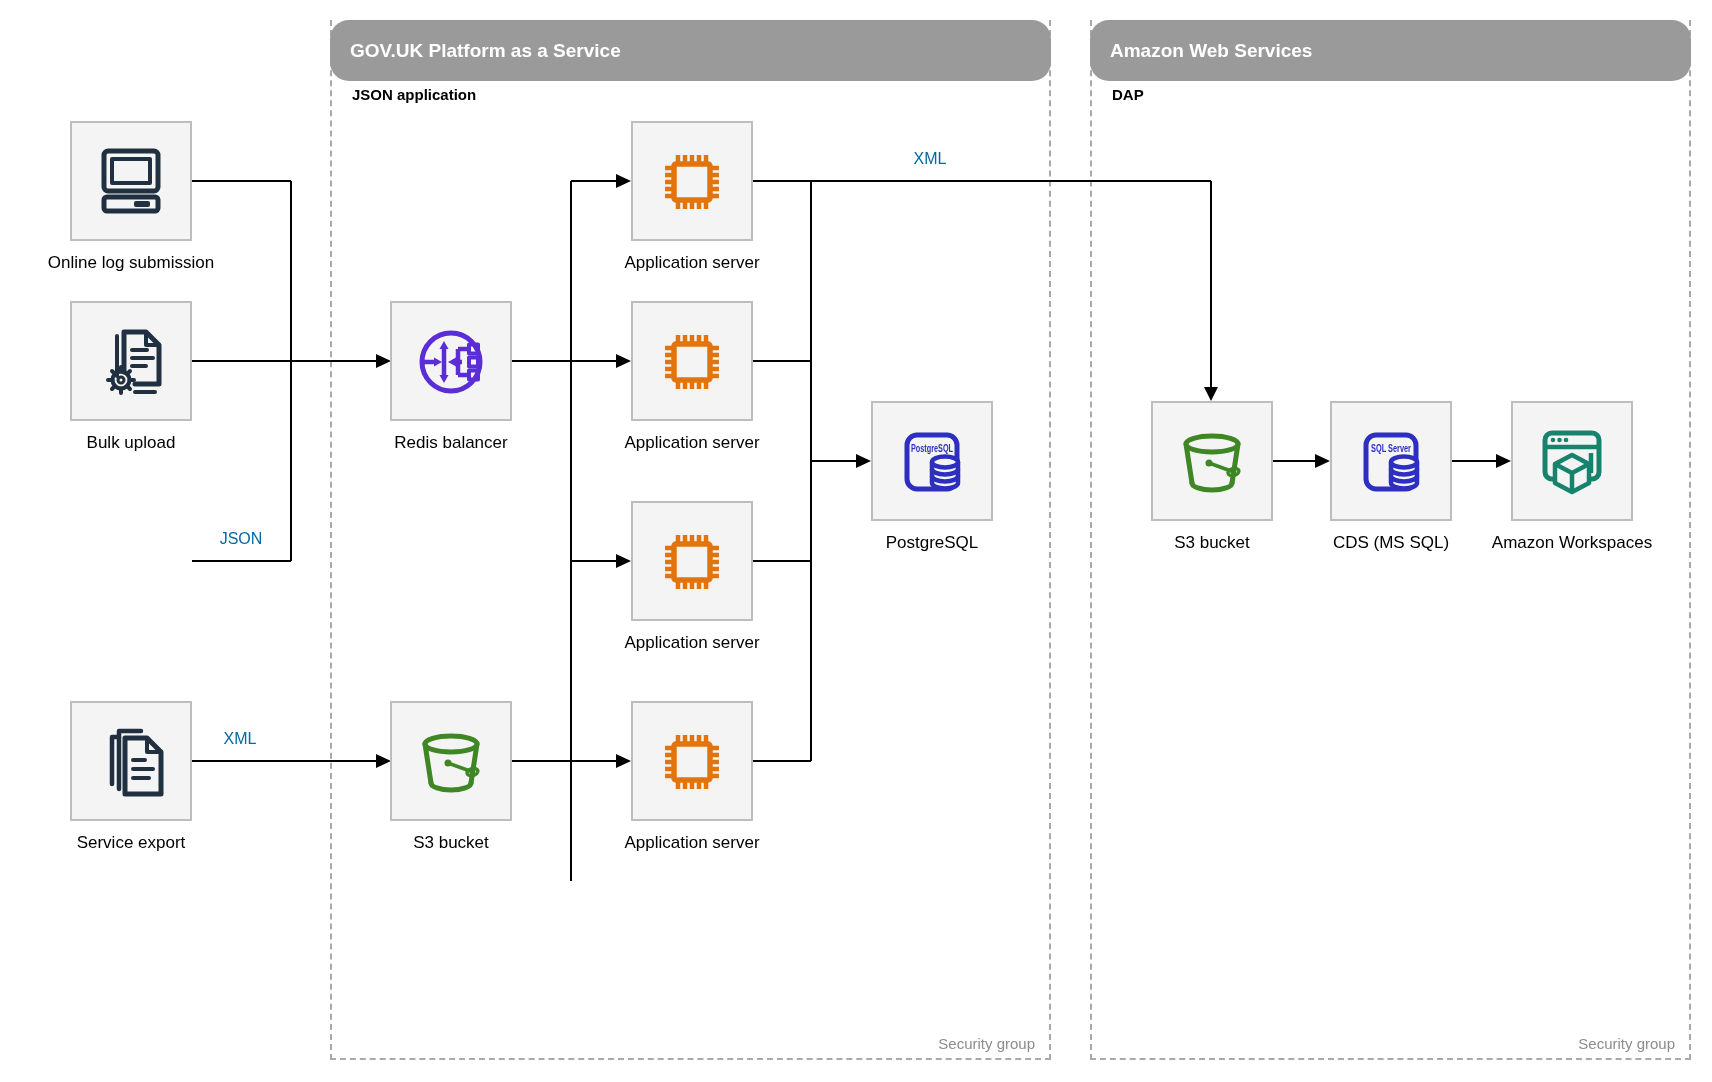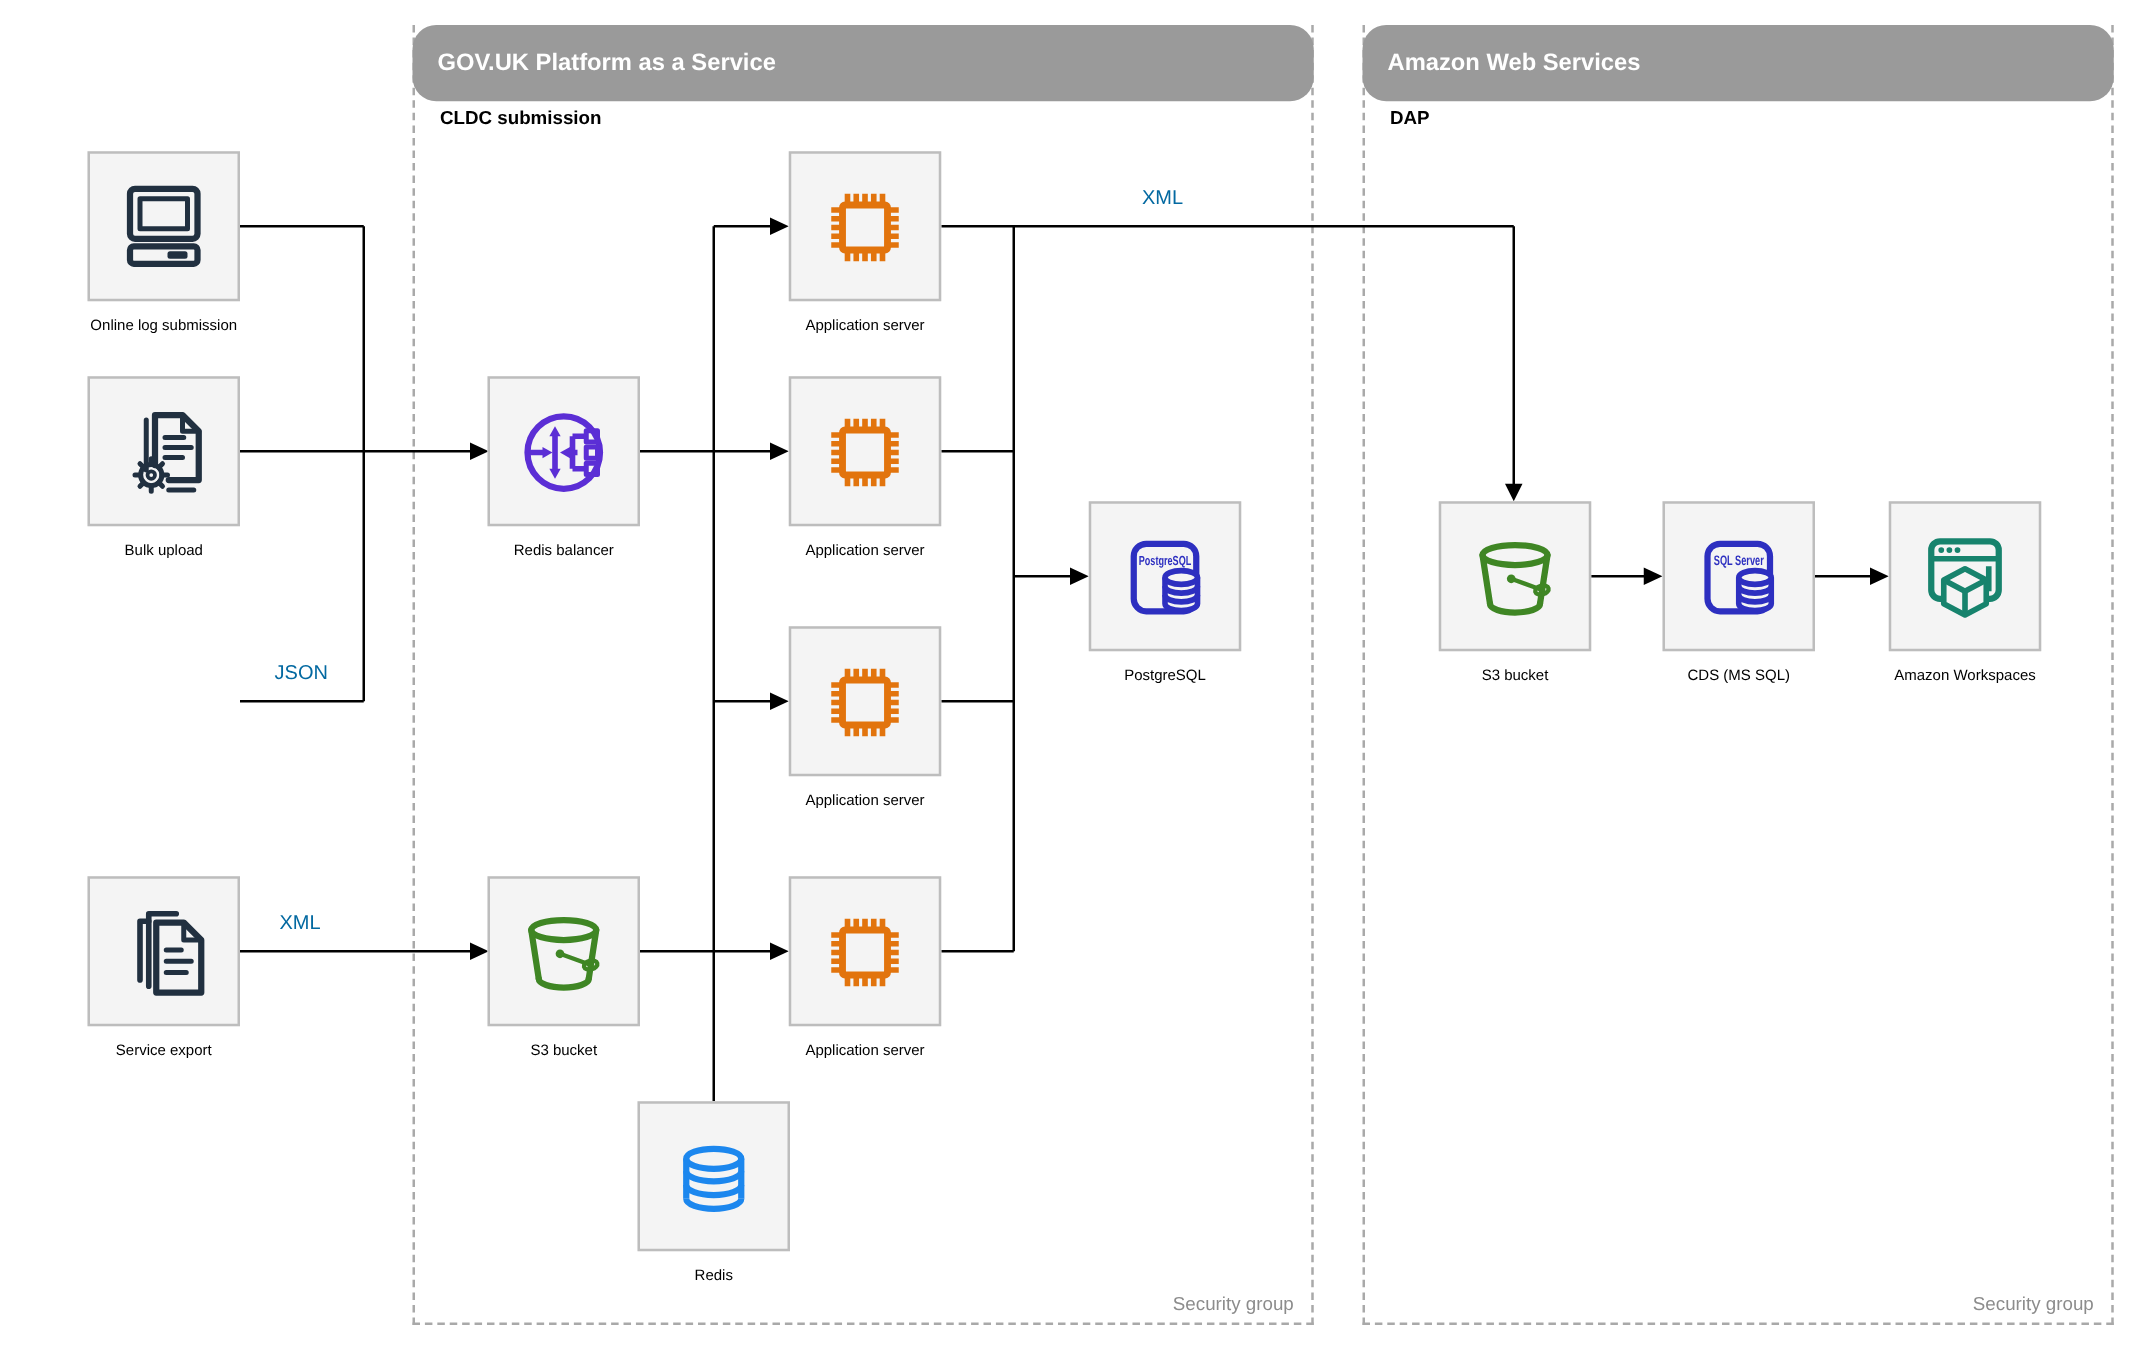--- a/index.html
+++ b/index.html
@@ -14,32 +14,32 @@
   .panel-footer{position:absolute;bottom:6px;right:14px;font-size:15px;color:#8c8c8c;margin-top:27px;}
 
   
   svg.edges{position:absolute;left:0;top:0;z-index:2;pointer-events:none;}
 
   
   .node{position:absolute;width:122px;z-index:3;}
   .box{width:122px;height:120px;box-sizing:border-box;background:#f4f4f4;border:2px solid #bdbdbd;}
   .icon{display:block;margin:19px auto 0 auto;}
   .nlabel{position:absolute;top:132px;left:50%;transform:translateX(-50%);
-    white-space:nowrap;font-size:12px;color:#000;text-align:right;}
+    white-space:nowrap;font-size:17px;color:#000;text-align:right;}
 
   .elabel{position:absolute;transform:translateX(-50%);font-size:16px;color:#0369a1;z-index:3;white-space:nowrap;}
 </style>
 </head>
 <body>
 
 <div class="canvas">
 
   <section class="panel" style="left:330px;top:20px;width:721px;height:1040px;">
     <div class="panel-header">GOV.UK Platform as a Service</div>
-    <div class="panel-sublabel">CLDC submission</div>
+    <div class="panel-sublabel">JSON application</div>
     <div class="panel-footer">Security group</div>
   </section>
 
   <section class="panel" style="left:1090px;top:20px;width:601px;height:1040px;">
     <div class="panel-header">Amazon Web Services</div>
     <div class="panel-sublabel">DAP</div>
     <div class="panel-footer">Security group</div>
   </section>
 
   <svg class="edges" width="1712" height="1082">
@@ -212,32 +212,20 @@
           <path d="M20 61 a20 7 0 0 0 40 0" stroke-width="5"></path>
           <path d="M37 41 L59 49" stroke-width="3.5"></path>
           <ellipse cx="61.5" cy="50" rx="5.5" ry="3.5" transform="rotate(-15 61.5 50)" stroke-width="3.5"></ellipse>
         </g>
         <circle cx="37" cy="41" r="3.5" fill="#3f8624"></circle>
       </svg>
     </div>
     <div class="nlabel">S3 bucket</div>
   </div>
 
-  <div class="node" style="left:510px;top:881px">
-    <div class="box">
-      <svg class="icon" width="80" height="80" viewBox="0 0 80 80">
-        <g stroke="#1c87ee" fill="none" stroke-width="5">
-          <ellipse cx="40" cy="25" rx="22" ry="8"></ellipse>
-          <path d="M18 25 V57 M62 25 V57"></path>
-          <path d="M18 35 a22 8 0 0 0 44 0 M18 46 a22 8 0 0 0 44 0 M18 57 a22 8 0 0 0 44 0"></path>
-        </g>
-      </svg>
-    </div>
-    <div class="nlabel">Redis</div>
-  </div>
 
   <div class="node" style="left:1151px;top:401px">
     <div class="box">
       <svg class="icon" width="80" height="80" viewBox="0 0 80 80">
         <g stroke="#3f8624" fill="none" stroke-linecap="round">
           <ellipse cx="40" cy="22" rx="26" ry="8" stroke-width="5"></ellipse>
           <path d="M14 22 L20 61 M66 22 L60 61" stroke-width="5"></path>
           <path d="M20 61 a20 7 0 0 0 40 0" stroke-width="5"></path>
           <path d="M37 41 L59 49" stroke-width="3.5"></path>
           <ellipse cx="61.5" cy="50" rx="5.5" ry="3.5" transform="rotate(-15 61.5 50)" stroke-width="3.5"></ellipse>

